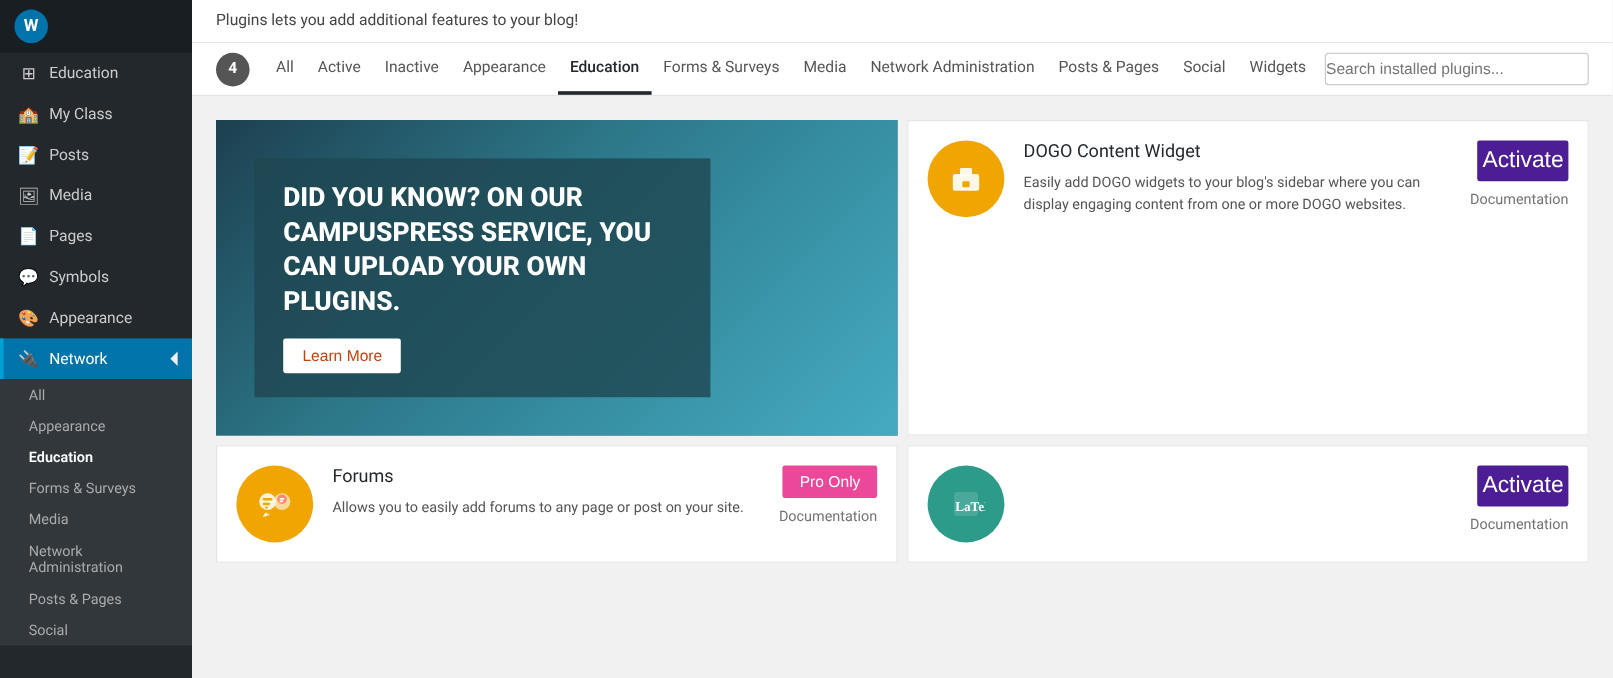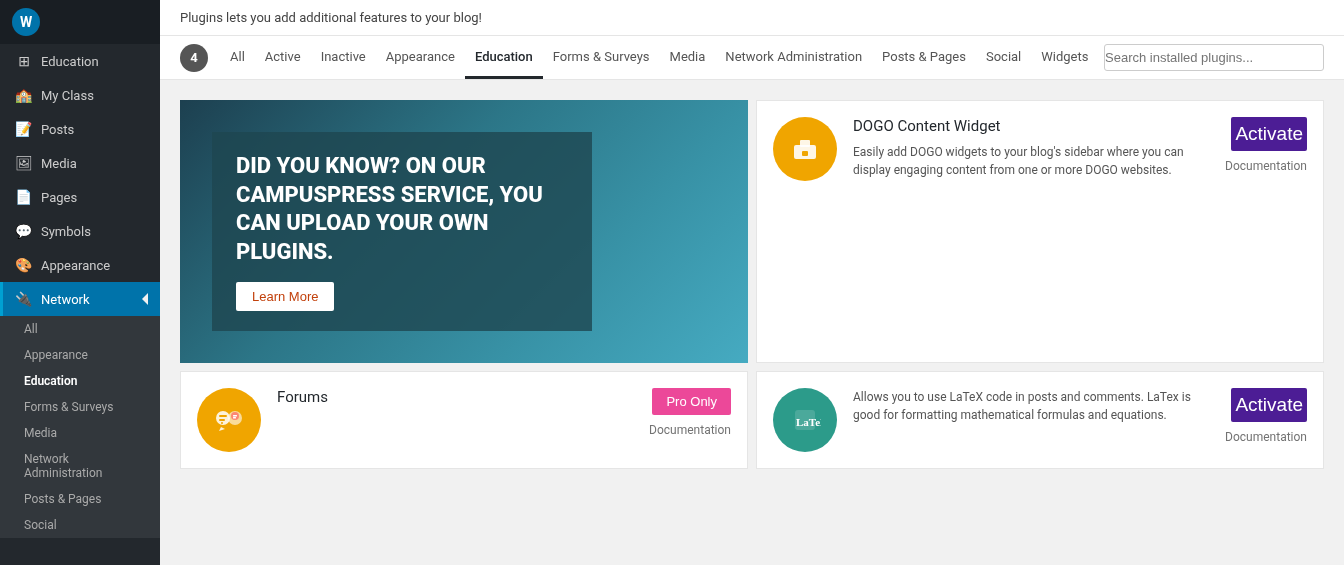--- a/index.html
+++ b/index.html
@@ -366,36 +366,36 @@
           <path d="M8 23 L6 27 L12 25 Z" fill="rgba(255,255,255,0.85)"></path>
 
           <circle cx="9" cy="19" r="1" fill="#f0a500"></circle>
           <circle cx="22" cy="12" r="4" fill="rgba(255,100,100,0.7)"></circle>
           <rect x="20" y="11" width="4" height="1.5" rx="0.5" fill="white"></rect>
           <rect x="20" y="13" width="3" height="1.5" rx="0.5" fill="white"></rect>
         </svg>
       </div>
       <div class="plugin-info">
         <div class="plugin-name">Forums</div>
+        <div class="plugin-desc">Allows you to easily add forums to any page or post on your site.</div>
       </div>
       <div class="plugin-actions">
         <button class="pro-only-btn">Pro Only</button>
         <a class="doc-link">Documentation</a>
       </div>
     </div>
 
     <div class="plugin-card">
       <div class="plugin-icon teal">
         <svg viewBox="0 0 32 32" fill="white" xmlns="http://www.w3.org/2000/svg">
           <rect x="6" y="6" width="20" height="20" rx="3" fill="rgba(255,255,255,0.15)"></rect>
           <text x="7" y="22" font-size="11" font-family="serif" fill="white" font-weight="bold">LaTeX</text>
         </svg>
       </div>
       <div class="plugin-info">
-        <div class="plugin-desc">Allows you to use LaTeX code in posts and comments. LaTex is good for formatting mathematical formulas and equations.</div>
       </div>
       <div class="plugin-actions">
         <button class="activate-btn">Activate</button>
         <a class="doc-link">Documentation</a>
       </div>
     </div>
 
   </div>
 </div>
 

